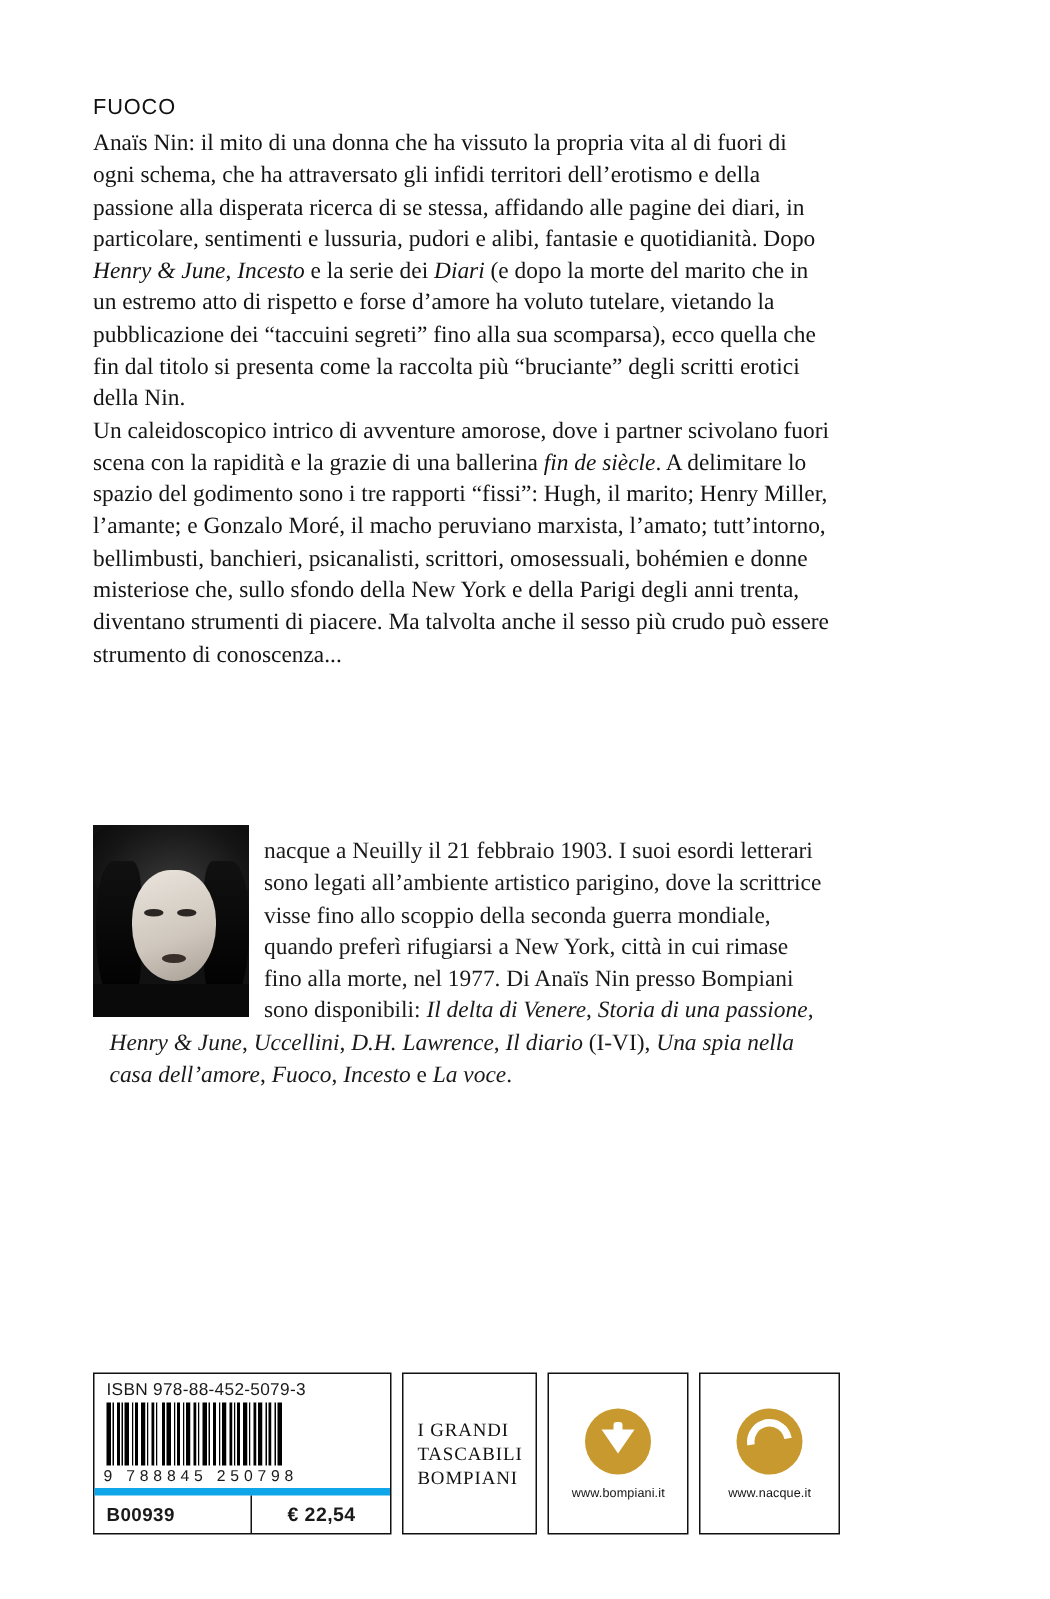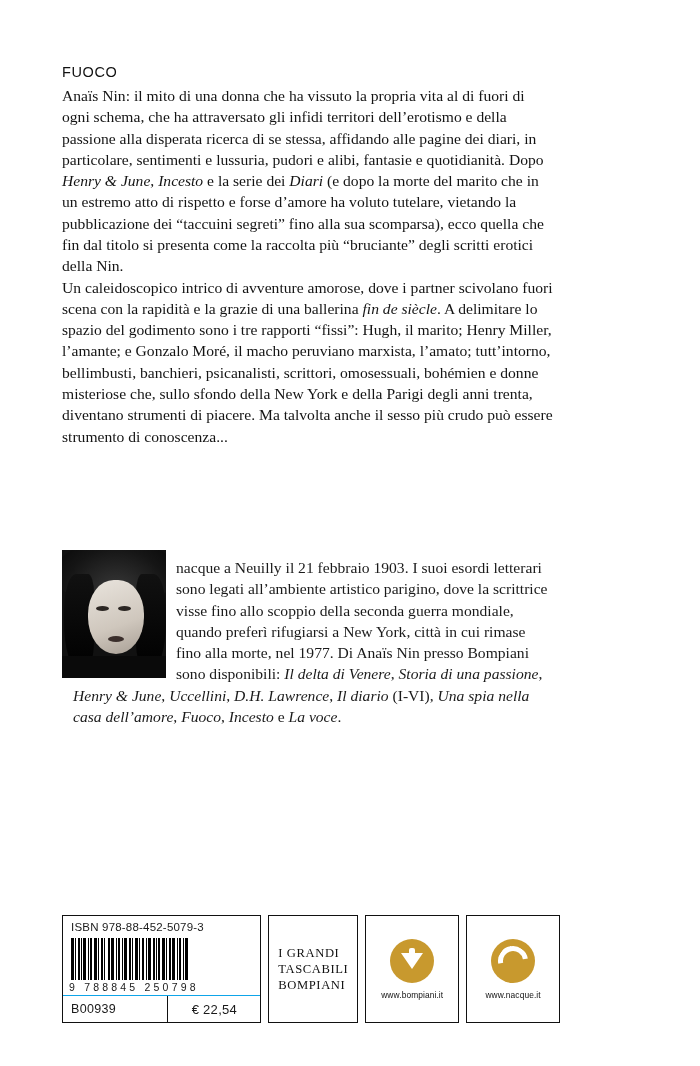--- a/index.html
+++ b/index.html
@@ -158,23 +158,24 @@
     height: 42px;
   }
   .barcode-digits {
     font-family: Liberation Sans, sans-serif;
     font-size: 10.5px;
     letter-spacing: 3.2px;
     padding: 1px 0 2px 6px;
     white-space: nowrap;
   }
   .isbn-footer {
-    border-top: 1px solid #0ea5e9;
+    border-top: 5px solid #0ea5e9;
     display: flex;
     height: 26px;
+    font-weight: bold;
   }
   .isbn-code {
     flex: 1;
     font-family: "Liberation Sans", sans-serif;
     font-size: 12.5px;
     display: flex;
     align-items: center;
     padding-left: 8px;
     border-right: 1px solid #111;
     letter-spacing: 0.3px;

